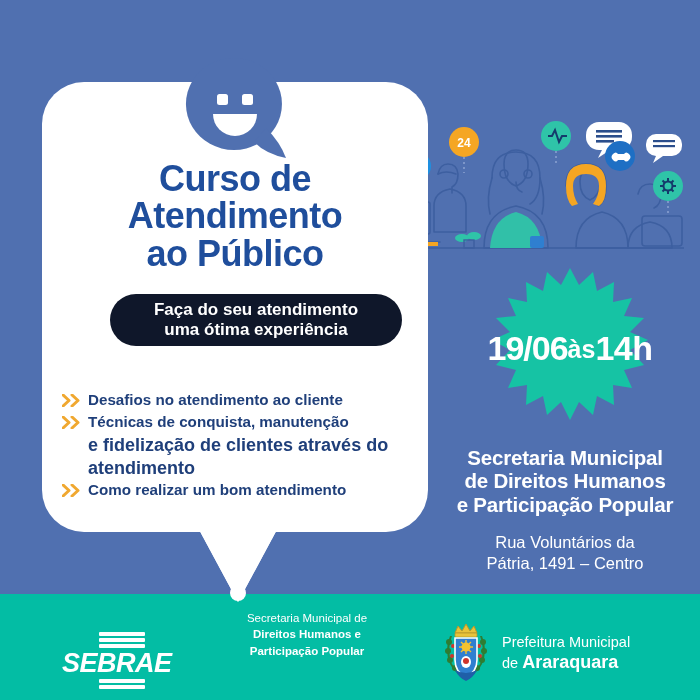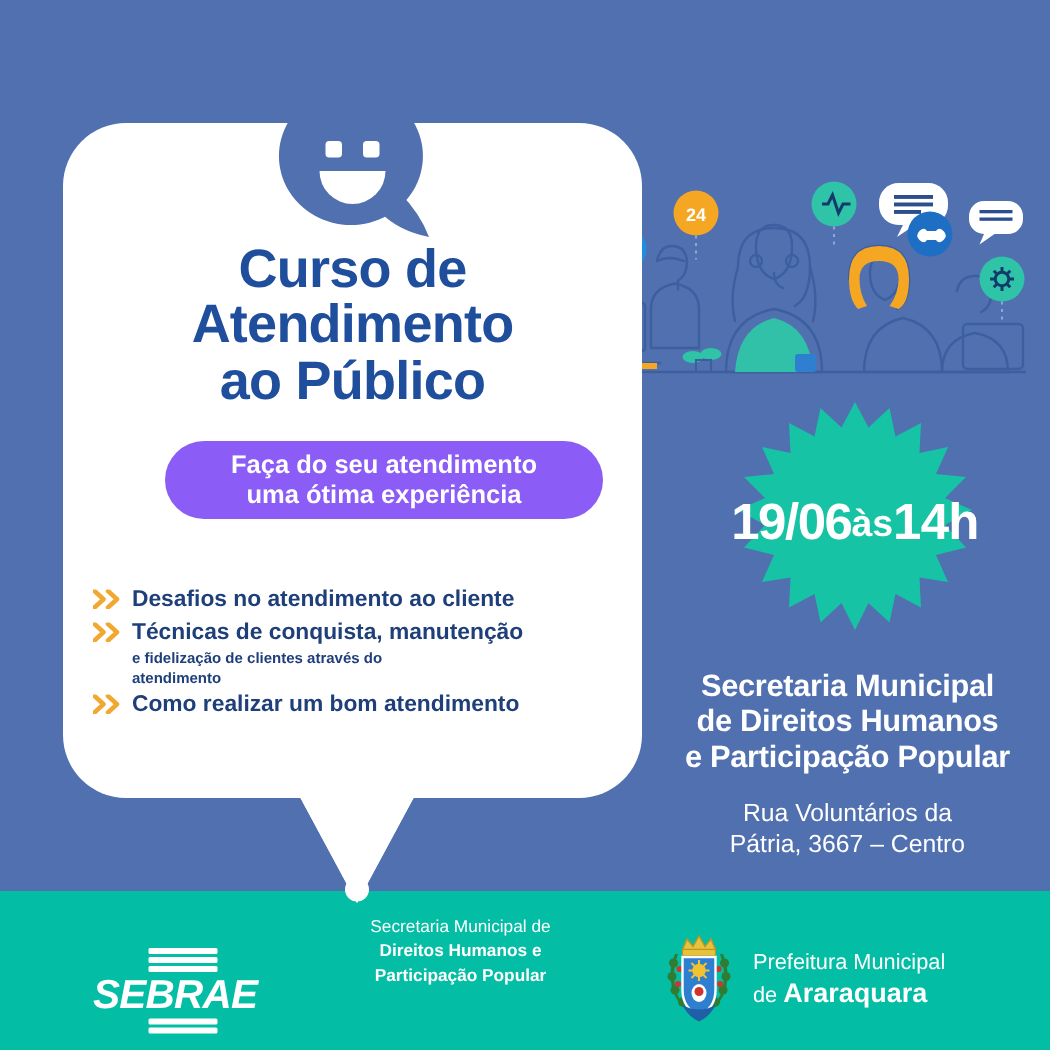--- a/index.html
+++ b/index.html
@@ -41,35 +41,35 @@
     position:absolute;left:42px;top:160px;width:386px;
     text-align:center;color:#1f4e9c;
     font-weight:bold;font-size:36px;line-height:1.04;
     letter-spacing:-0.5px;
   }
   .title div{white-space:nowrap;}
 
   
   .pill{
     position:absolute;left:110px;top:294px;width:292px;height:52px;
-    background:#8b5cf6;border-radius:26px;
+    background:#0f172a;border-radius:26px;
     display:flex;align-items:center;justify-content:center;
   }
   .pill-txt{
     color:#ffffff;font-weight:bold;font-size:17px;line-height:1.15;text-align:center;
   }
 
   
   .bullets{position:absolute;left:62px;top:390px;width:340px;}
   .b-row{display:flex;align-items:flex-start;margin-bottom:1px;}
   .chev{flex:0 0 auto;width:26px;padding-top:3px;}
   .b-txt{
     color:#1f3f7a;font-weight:bold;font-size:15.2px;line-height:1.28;
   }
-  .b-cont{padding-left:26px;color:#1f3f7a;font-weight:bold;font-size:10px;line-height:1.28;}
+  .b-cont{padding-left:26px;color:#1f3f7a;font-weight:bold;font-size:18px;line-height:1.28;}
 
   
   .burst{position:absolute;left:490px;top:268px;width:160px;height:162px;}
   .burst-txt{
     position:absolute;left:490px;top:268px;width:160px;height:162px;
     display:flex;flex-direction:row;align-items:center;justify-content:center;
     color:#ffffff;font-weight:bold;text-align:center;line-height:0.98;
   }
   .d-date{font-size:34px;letter-spacing:-1px;}
   .d-as{font-size:25px;margin-top:1px;}
@@ -288,21 +288,21 @@
   </div>
 
   <div class="org">
     <div>Secretaria Municipal</div>
     <div>de Direitos Humanos</div>
     <div>e Participação Popular</div>
   </div>
 
   <div class="addr">
     <div>Rua Voluntários da</div>
-    <div>Pátria, 3667 – Centro</div>
+    <div>Pátria, 1491 – Centro</div>
   </div>
 
   <div class="sebrae">
     <div class="sebrae-bars">
       <div class="bar"></div>
         <div class="bar"></div>
         <div class="bar"></div>
     </div>
     <div class="sebrae-word">SEBRAE</div>
     <div class="sebrae-bars">

